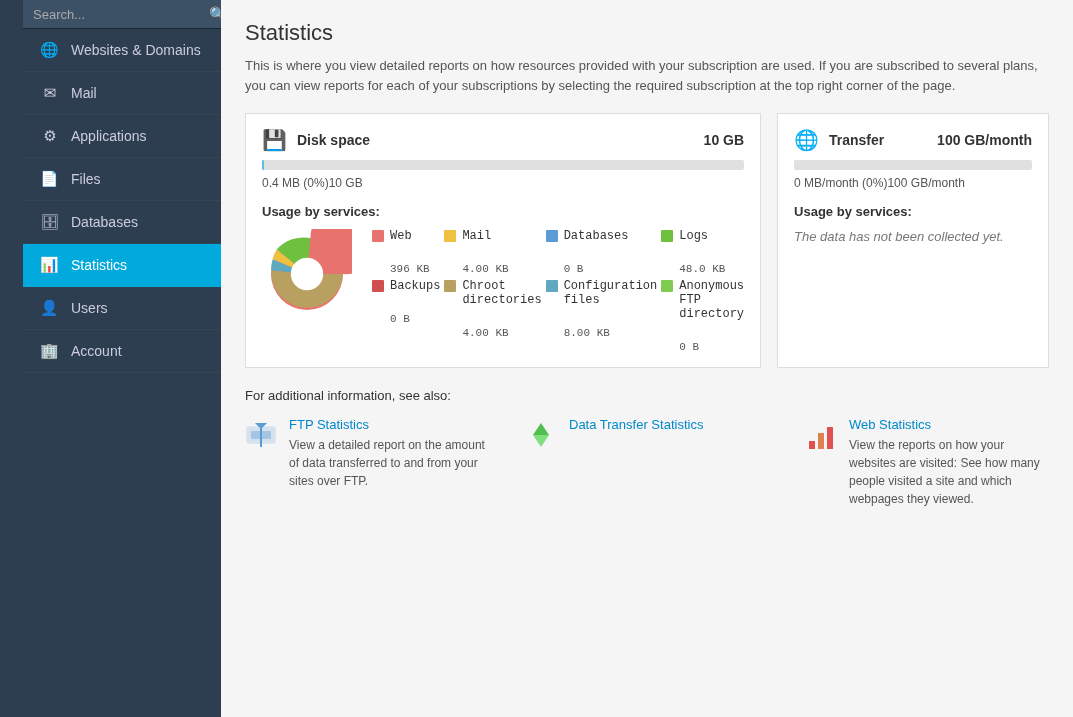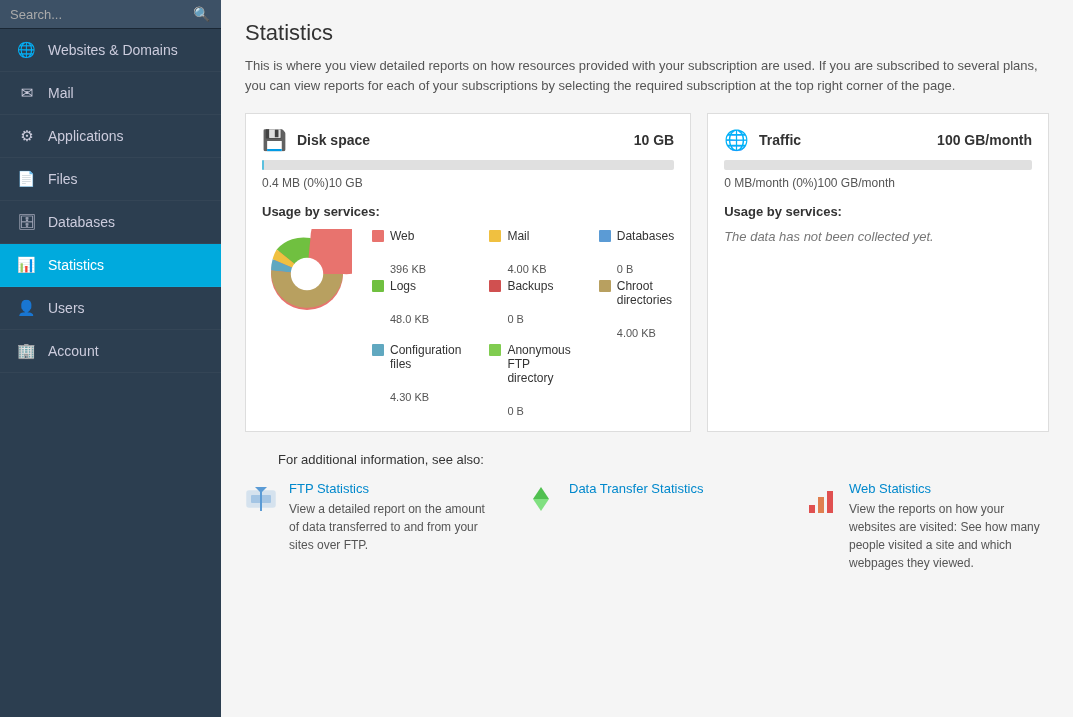--- a/index.html
+++ b/index.html
@@ -7,20 +7,21 @@
 
     
     #sidebar {
       width: 221px;
       background: #2c3e50;
       color: #fff;
       display: flex;
       flex-direction: column;
       flex-shrink: 0;
       height: 100%;
+      padding-left: 23px;
     }
     #search-box {
       display: flex;
       align-items: center;
       background: #3d5166;
       padding: 6px 10px;
       border-bottom: 1px solid #1a2735;
     }
     #search-box input {
       background: transparent;
@@ -96,36 +97,36 @@
       margin-bottom: 14px;
     }
 
     .usage-title { font-size: 13px; font-weight: bold; color: #333; margin-bottom: 10px; }
 
     .usage-section { display: flex; align-items: flex-start; gap: 20px; }
 
     
     .pie-container { width: 90px; height: 90px; flex-shrink: 0; }
 
-    .legend { display: grid; grid-template-columns: 1fr 1fr 1fr; gap: 4px 28px; }
+    .legend { display: grid; grid-template-columns: 1fr 1fr 1fr 1fr; gap: 4px 4px; font-family: Liberation Mono, monospace; }
     .legend-item { display: flex; align-items: flex-start; gap: 6px; font-size: 12px; }
     .legend-dot { width: 12px; height: 12px; border-radius: 1px; flex-shrink: 0; margin-top: 1px; }
     .legend-label { color: #333; }
     .legend-value { color: #555; font-size: 11px; margin-top: 20px; }
 
     
     .traffic-card { max-width: 400px; }
     .no-data { font-size: 13px; color: #777; font-style: italic; margin-top: 6px; }
 
     
     .card-icon { font-size: 20px; }
 
     
     .additional-section { margin-top: 10px; }
-    .additional-title { font-size: 13px; color: #333; margin-bottom: 14px; margin-left: 33px; }
+    .additional-title { font-size: 13px; color: #333; margin-bottom: 14px; }
 
     .info-cards { display: flex; gap: 36px; }
     .info-card { flex: 1; display: flex; gap: 12px; align-items: flex-start; }
     .info-card-icon { font-size: 24px; flex-shrink: 0; margin-top: 2px; }
     .info-card-body {}
     .info-card-title { font-size: 13px; color: #0088cc; margin-bottom: 4px; cursor: pointer; }
     .info-card-desc { font-size: 12px; color: #555; line-height: 1.5; }
 
     
     svg.pie { width: 90px; height: 90px; }
@@ -258,39 +259,39 @@
     <div class="legend-dot" style="background:#b8a060"></div>
     <div>
       <div class="legend-label">Chroot directories</div>
       <div class="legend-value">4.00 KB</div>
     </div>
   </div>
             <div class="legend-item">
     <div class="legend-dot" style="background:#60a8c0"></div>
     <div>
       <div class="legend-label">Configuration files</div>
-      <div class="legend-value">4.30 KB</div>
+      <div class="legend-value">8.00 KB</div>
     </div>
   </div>
             <div class="legend-item">
     <div class="legend-dot" style="background:#80cc50"></div>
     <div>
       <div class="legend-label">Anonymous FTP directory</div>
       <div class="legend-value">0 B</div>
     </div>
   </div>
           </div>
       </div>
     </div>
 
     <div class="stat-card traffic-card">
       <div class="stat-card-header">
         <div class="title-section">
           <span class="card-icon">🌐</span>
-          <span class="stat-title">Traffic</span>
+          <span class="stat-title">Transfer</span>
         </div>
         <span class="stat-value">100 GB/month</span>
       </div>
       <div class="progress-bar-bg">
         <div class="progress-bar-fill" style="width:0%"></div>
       </div>
       <div class="stat-sub">
         <span>0 MB/month (0%)</span>
         <span>100 GB/month</span>
       </div>

